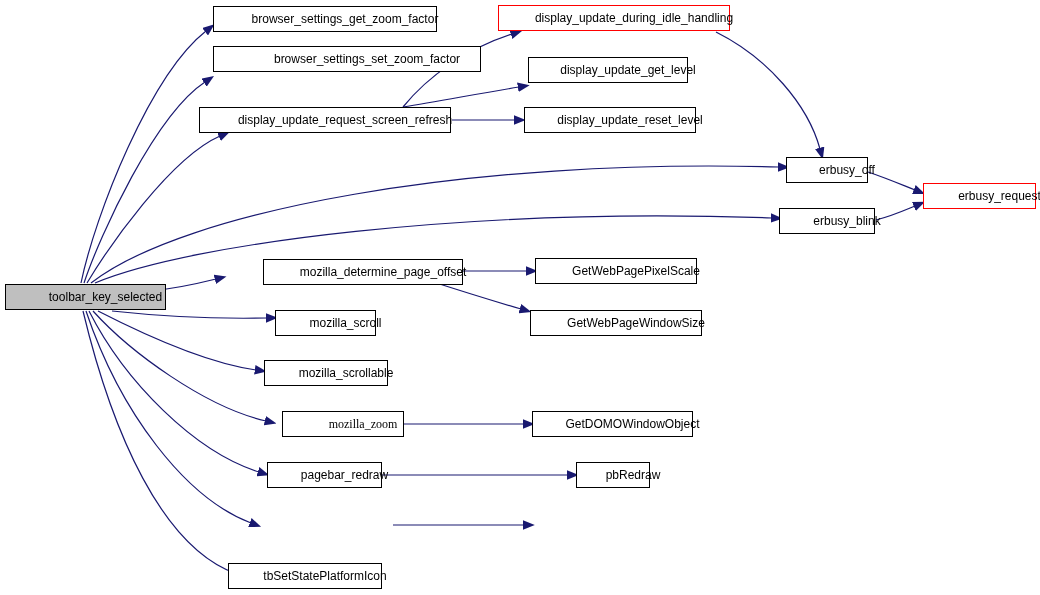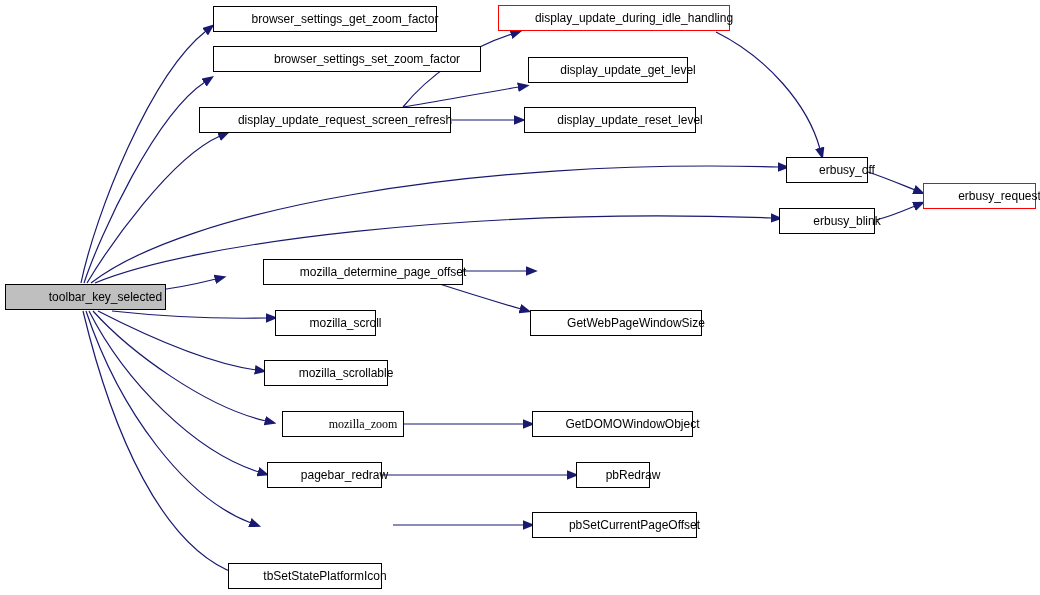--- a/index.html
+++ b/index.html
@@ -86,22 +86,22 @@
     <div class="node" style="left: 213px; top: 6px; width: 224px; height: 26px;">browser_settings_get_zoom_factor</div>
     <div class="node" style="left: 213px; top: 46px; width: 268px; height: 26px;">browser_settings_set_zoom_factor</div>
     <div class="node" style="left: 199px; top: 107px; width: 252px; height: 26px;">display_update_request_screen_refresh</div>
     <div class="node highlight" style="left: 498px; top: 5px; width: 232px; height: 26px;">display_update_during_idle_handling</div>
     <div class="node" style="left: 528px; top: 57px; width: 160px; height: 26px;">display_update_get_level</div>
     <div class="node" style="left: 524px; top: 107px; width: 172px; height: 26px;">display_update_reset_level</div>
     <div class="node" style="left: 786px; top: 157px; width: 82px; height: 26px;">erbusy_off</div>
     <div class="node highlight" style="left: 923px; top: 183px; width: 113px; height: 26px;">erbusy_request</div>
     <div class="node" style="left: 779px; top: 208px; width: 96px; height: 26px;">erbusy_blink</div>
     <div class="node" style="left: 224px; top: 259px; width: 200px; height: 26px; margin-left: 39px;">mozilla_determine_page_offset</div>
+    <div class="node" style="left: 535px; top: 258px; width: 162px; height: 26px;">GetWebPagePixelScale</div>
     <div class="node" style="left: 530px; top: 310px; width: 172px; height: 26px;">GetWebPageWindowSize</div>
     <div class="node" style="left: 275px; top: 310px; width: 101px; height: 26px;">mozilla_scroll</div>
     <div class="node" style="left: 264px; top: 360px; width: 124px; height: 26px;">mozilla_scrollable</div>
     <div class="node" style="left: 282px; top: 411px; width: 122px; height: 26px; font-family: Liberation Serif, serif;">mozilla_zoom</div>
     <div class="node" style="left: 532px; top: 411px; width: 161px; height: 26px;">GetDOMOWindowObject</div>
     <div class="node" style="left: 267px; top: 462px; width: 115px; height: 26px;">pagebar_redraw</div>
     <div class="node" style="left: 576px; top: 462px; width: 74px; height: 26px;">pbRedraw</div>
-    <div class="node" style="left: 532px; top: 512px; width: 165px; height: 26px;">pbSetCurrentPageOffset</div>
     <div class="node" style="left: 228px; top: 563px; width: 154px; height: 26px;">tbSetStatePlatformIcon</div>
   </div>
 
 </body></html>

